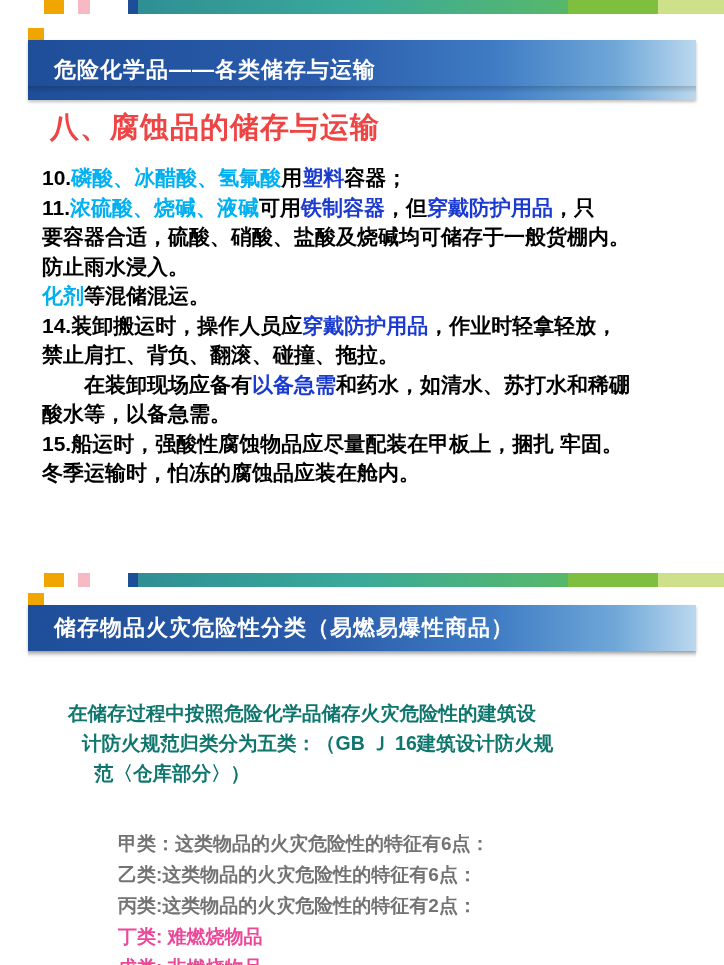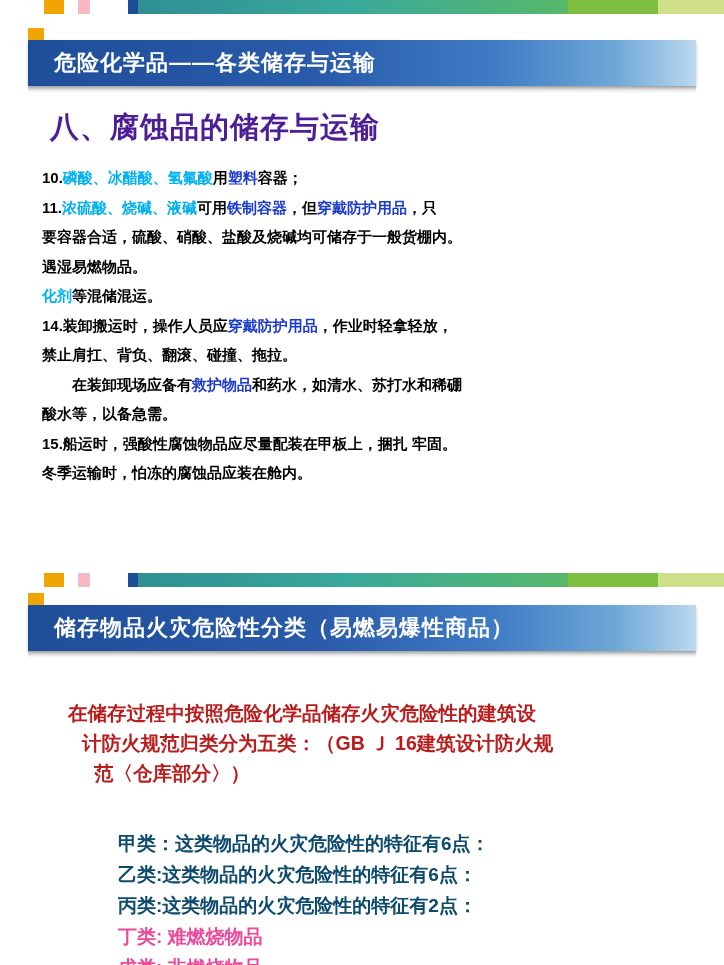--- a/index.html
+++ b/index.html
@@ -30,98 +30,98 @@
     height: 14px;
     display: flex;
   }
   .strip-seg { height: 100%; }
 
   .banner {
     position: absolute;
     top: 40px;
     left: 28px;
     width: 668px;
+    height: 60px;
+    background: linear-gradient(to right, #1f4e99 0%, #2a5cab 45%, #3f7cc4 70%, #6fa8d8 88%, #bcd8ee 100%);
+    display: flex;
+    align-items: center;
+    box-shadow: 0 2px 3px rgba(0,0,0,0.25);
+  }
+  .banner-title {
+    color: #ffffff;
+    font-size: 22px;
+    font-weight: bold;
+    letter-spacing: 1px;
+    margin-left: 26px;
+    white-space: nowrap;
+  }
+  .banner-accent {
+    position: absolute;
+    top: 28px;
+    left: 28px;
+    width: 16px;
+    height: 12px;
+    background: #f0a500;
+  }
+  .banner-shadow {
+    position: absolute;
+    top: 86px;
+    left: 28px;
+    width: 668px;
+    height: 7px;
+    background: linear-gradient(to bottom, rgba(0,0,0,0.18), rgba(0,0,0,0));
+  }
+
+  .s1-heading {
+    position: absolute;
+    top: 108px;
+    left: 50px;
+    font-size: 29px;
+    font-weight: bold;
+    color: #ef4444;
+    letter-spacing: 1px;
+    white-space: nowrap;
+  }
+
+  .body-text {
+    position: absolute;
+    top: 163px;
+    left: 42px;
+    width: 650px;
+    font-size: 21px;
+    line-height: 29.5px;
+    color: #000000;
+    font-weight: bold;
+    font-family: "Liberation Sans", sans-serif;
+  }
+  .body-text p { margin: 0; }
+  .blue { color: #1a3ad0; }
+  .cyanblue { color: #00b0f0; }
+  .indent { text-indent: 2em; }
+
+  
+  .slide2 {
+    position: relative;
+    width: 724px;
+    height: 420px;
+    background: #ffffff;
+    overflow: hidden;
+    margin-top: 28px;
+  }
+  .banner2 {
+    position: absolute;
+    top: 32px;
+    left: 28px;
+    width: 668px;
     height: 46px;
     background: linear-gradient(to right, #1f4e99 0%, #2a5cab 45%, #3f7cc4 70%, #6fa8d8 88%, #bcd8ee 100%);
     display: flex;
     align-items: center;
     box-shadow: 0 2px 3px rgba(0,0,0,0.25);
   }
-  .banner-title {
-    color: #ffffff;
-    font-size: 22px;
-    font-weight: bold;
-    letter-spacing: 1px;
-    margin-left: 26px;
-    white-space: nowrap;
-  }
-  .banner-accent {
-    position: absolute;
-    top: 28px;
-    left: 28px;
-    width: 16px;
-    height: 12px;
-    background: #f0a500;
-  }
-  .banner-shadow {
-    position: absolute;
-    top: 86px;
-    left: 28px;
-    width: 668px;
-    height: 7px;
-    background: linear-gradient(to bottom, rgba(0,0,0,0.18), rgba(0,0,0,0));
-  }
-
-  .s1-heading {
-    position: absolute;
-    top: 108px;
-    left: 50px;
-    font-size: 29px;
-    font-weight: bold;
-    color: #4c1d95;
-    letter-spacing: 1px;
-    white-space: nowrap;
-  }
-
-  .body-text {
-    position: absolute;
-    top: 163px;
-    left: 42px;
-    width: 650px;
-    font-size: 15px;
-    line-height: 29.5px;
-    color: #000000;
-    font-weight: bold;
-    font-family: "Liberation Sans", sans-serif;
-  }
-  .body-text p { margin: 0; }
-  .blue { color: #1a3ad0; }
-  .cyanblue { color: #00b0f0; }
-  .indent { text-indent: 2em; }
-
-  
-  .slide2 {
-    position: relative;
-    width: 724px;
-    height: 420px;
-    background: #ffffff;
-    overflow: hidden;
-    margin-top: 28px;
-  }
-  .banner2 {
-    position: absolute;
-    top: 32px;
-    left: 28px;
-    width: 668px;
-    height: 46px;
-    background: linear-gradient(to right, #1f4e99 0%, #2a5cab 45%, #3f7cc4 70%, #6fa8d8 88%, #bcd8ee 100%);
-    display: flex;
-    align-items: center;
-    box-shadow: 0 2px 3px rgba(0,0,0,0.25);
-  }
   .banner2-accent {
     position: absolute;
     top: 20px;
     left: 28px;
     width: 16px;
     height: 12px;
     background: #f0a500;
   }
   .banner2-shadow {
     position: absolute;
@@ -133,37 +133,37 @@
   }
 
   .s2-intro {
     position: absolute;
     top: 125px;
     left: 68px;
     width: 600px;
     font-size: 19.5px;
     line-height: 30px;
     font-weight: bold;
-    color: #b91c1c;
+    color: #0f766e;
   }
   .s2-intro p { margin: 0; }
   .s2-intro .ln2 { padding-left: 14px; }
   .s2-intro .ln3 { padding-left: 26px; }
 
   .s2-list {
     position: absolute;
     top: 255px;
     left: 118px;
     width: 560px;
     font-size: 19px;
     line-height: 31px;
     font-weight: bold;
   }
   .s2-list p { margin: 0; }
-  .listblue { color: #0c4a6e; }
+  .listblue { color: #737373; }
   .listdark { color: #ec4899; text-align: center; }
 </style>
 </head>
 <body>
 
 <div class="slide1">
 
   <div class="top-strip">
     <div class="strip-seg" style="width:44px;background:#ffffff;"></div>
     <div class="strip-seg" style="width:20px;background:#f0a500;"></div>
@@ -181,25 +181,25 @@
     <span class="banner-title">危险化学品——各类储存与运输</span>
   </div>
   <div class="banner-shadow"></div>
 
   <div class="s1-heading">八、腐蚀品的储存与运输</div>
 
   <div class="body-text">
     <p>10.<span class="cyanblue">磷酸、冰醋酸、氢氟酸</span>用<span class="blue">塑料</span>容器；</p>
     <p>11.<span class="cyanblue">浓硫酸、烧碱、液碱</span>可用<span class="blue">铁制容器</span>，但<span class="blue">穿戴防护用品</span>，只</p>
     <p>要容器合适，硫酸、硝酸、盐酸及烧碱均可储存于一般货棚内。</p>
-    <p>遇湿易燃物品。</p>
+    <p>防止雨水浸入。</p>
     <p><span class="cyanblue">化剂</span>等混储混运。</p>
     <p>14.装卸搬运时，操作人员应<span class="blue">穿戴防护用品</span>，作业时轻拿轻放，</p>
     <p>禁止肩扛、背负、翻滚、碰撞、拖拉。</p>
-    <p class="indent">在装卸现场应备有<span class="blue">救护物品</span>和药水，如清水、苏打水和稀硼</p>
+    <p class="indent">在装卸现场应备有<span class="blue">以备急需</span>和药水，如清水、苏打水和稀硼</p>
     <p>酸水等，以备急需。</p>
     <p>15.船运时，强酸性腐蚀物品应尽量配装在甲板上，捆扎 牢固。</p>
     <p>冬季运输时，怕冻的腐蚀品应装在舱内。</p>
   </div>
 </div>
 
 <div class="slide2">
 
   <div class="top-strip">
     <div class="strip-seg" style="width:44px;background:#ffffff;"></div>

